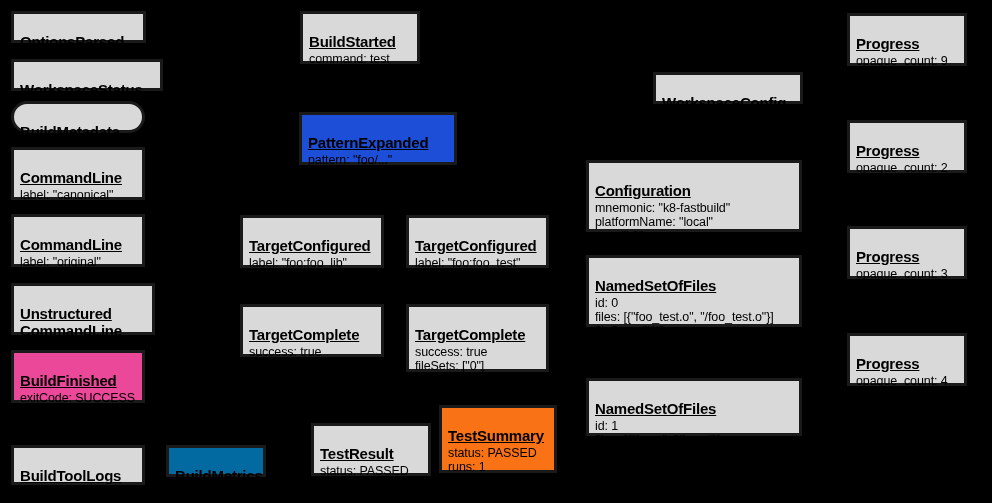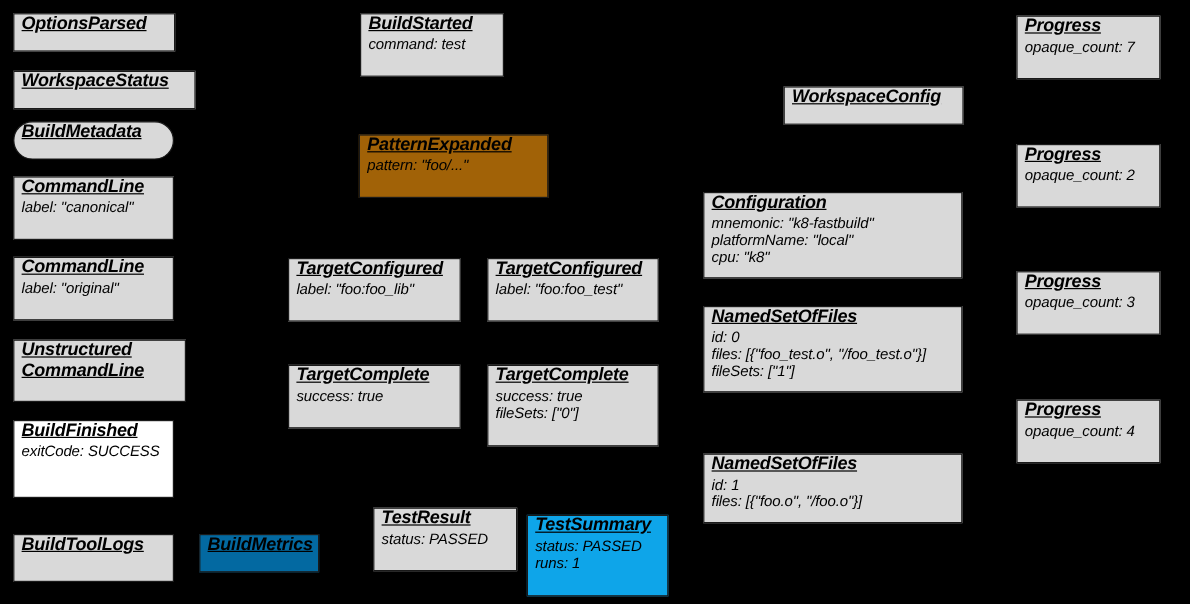--- a/index.html
+++ b/index.html
@@ -12,25 +12,24 @@
     width: 992px;
     height: 503px;
     background: #000000;
     overflow: hidden;
     font-family: "Liberation Sans", sans-serif;
   }
   .node {
     position: absolute;
     box-sizing: border-box;
     background: #d9d9d9;
-    border: 1px solid #8b5cf6;
-    padding: 0 6px 5px 6px;
+    border: 3px solid #8b5cf6;
+    padding: 20px 6px 5px 6px;
     color: #000000;
     line-height: 1.12;
-    font-style: italic;
   }
   .node-title {
     display: block;
     font-size: 15px;
     font-weight: bold;
     text-decoration: underline;
     letter-spacing: -0.2px;
     white-space: nowrap;
     margin-bottom: 1px;
   }
@@ -62,35 +61,35 @@
       <span class="node-title">CommandLine</span>
       <span class="node-field">label: "canonical"</span>
     </div>
     <div class="node" style="left: 11px; top: 214px; width: 134px; height: 53px; background: rgb(217, 217, 217); border-color: rgb(26, 26, 26); color: rgb(0, 0, 0);">
       <span class="node-title">CommandLine</span>
       <span class="node-field">label: "original"</span>
     </div>
     <div class="node" style="left: 11px; top: 283px; width: 144px; height: 52px; background: rgb(217, 217, 217); border-color: rgb(26, 26, 26); color: rgb(0, 0, 0);">
       <span class="node-title wrap">Unstructured CommandLine</span>
     </div>
-    <div class="node" style="left: 11px; top: 350px; width: 134px; height: 65px; background: #ffffff; border-color: rgb(26, 26, 26); color: rgb(0, 0, 0);">
+    <div class="node" style="left: 11px; top: 350px; width: 134px; height: 53px; background: #ec4899; border-color: rgb(26, 26, 26); color: rgb(0, 0, 0);">
       <span class="node-title">BuildFinished</span>
       <span class="node-field">exitCode: SUCCESS</span>
     </div>
     <div class="node" style="left: 11px; top: 445px; width: 134px; height: 40px; background: rgb(217, 217, 217); border-color: rgb(26, 26, 26); color: rgb(0, 0, 0);">
       <span class="node-title">BuildToolLogs</span>
     </div>
     <div class="node" style="left: 166px; top: 445px; width: 100px; height: 32px; background: #0369a1; border-color: rgb(26, 26, 26); color: rgb(0, 0, 0);">
       <span class="node-title">BuildMetrics</span>
     </div>
     <div class="node" style="left: 300px; top: 11px; width: 120px; height: 53px; background: rgb(217, 217, 217); border-color: rgb(26, 26, 26); color: rgb(0, 0, 0);">
       <span class="node-title">BuildStarted</span>
       <span class="node-field">command: test</span>
     </div>
-    <div class="node" style="left: 299px; top: 112px; width: 158px; height: 53px; background: #a16207; border-color: rgb(26, 26, 26); color: rgb(0, 0, 0);">
+    <div class="node" style="left: 299px; top: 112px; width: 158px; height: 53px; background: #1d4ed8; border-color: rgb(26, 26, 26); color: rgb(0, 0, 0);">
       <span class="node-title">PatternExpanded</span>
       <span class="node-field">pattern: "foo/..."</span>
     </div>
     <div class="node" style="left: 240px; top: 215px; width: 144px; height: 53px; background: rgb(217, 217, 217); border-color: rgb(26, 26, 26); color: rgb(0, 0, 0);">
       <span class="node-title">TargetConfigured</span>
       <span class="node-field">label: "foo:foo_lib"</span>
     </div>
     <div class="node" style="left: 406px; top: 215px; width: 143px; height: 53px; background: rgb(217, 217, 217); border-color: rgb(26, 26, 26); color: rgb(0, 0, 0);">
       <span class="node-title">TargetConfigured</span>
       <span class="node-field">label: "foo:foo_test"</span>
@@ -101,21 +100,21 @@
     </div>
     <div class="node" style="left: 406px; top: 304px; width: 143px; height: 68px; background: rgb(217, 217, 217); border-color: rgb(26, 26, 26); color: rgb(0, 0, 0);">
       <span class="node-title">TargetComplete</span>
       <span class="node-field">success: true</span>
       <span class="node-field">fileSets: ["0"]</span>
     </div>
     <div class="node" style="left: 311px; top: 423px; width: 120px; height: 53px; background: rgb(217, 217, 217); border-color: rgb(26, 26, 26); color: rgb(0, 0, 0);">
       <span class="node-title">TestResult</span>
       <span class="node-field">status: PASSED</span>
     </div>
-    <div class="node" style="left: 439px; top: 405px; width: 118px; height: 68px; background: #0ea5e9; border-color: rgb(26, 26, 26); color: rgb(0, 0, 0); margin-top: 24px;">
+    <div class="node" style="left: 439px; top: 405px; width: 118px; height: 68px; background: #f97316; border-color: rgb(26, 26, 26); color: rgb(0, 0, 0);">
       <span class="node-title">TestSummary</span>
       <span class="node-field">status: PASSED</span>
       <span class="node-field">runs: 1</span>
     </div>
     <div class="node" style="left: 653px; top: 72px; width: 150px; height: 32px; background: rgb(217, 217, 217); border-color: rgb(26, 26, 26); color: rgb(0, 0, 0);">
       <span class="node-title">WorkspaceConfig</span>
     </div>
     <div class="node" style="left: 586px; top: 160px; width: 216px; height: 72px; background: rgb(217, 217, 217); border-color: rgb(26, 26, 26); color: rgb(0, 0, 0);">
       <span class="node-title">Configuration</span>
       <span class="node-field">mnemonic: "k8-fastbuild"</span>
@@ -128,21 +127,21 @@
       <span class="node-field">files: [{"foo_test.o", "/foo_test.o"}]</span>
       <span class="node-field">fileSets: ["1"]</span>
     </div>
     <div class="node" style="left: 586px; top: 378px; width: 216px; height: 58px; background: rgb(217, 217, 217); border-color: rgb(26, 26, 26); color: rgb(0, 0, 0);">
       <span class="node-title">NamedSetOfFiles</span>
       <span class="node-field">id: 1</span>
       <span class="node-field">files: [{"foo.o", "/foo.o"}]</span>
     </div>
     <div class="node" style="left: 847px; top: 13px; width: 120px; height: 53px; background: rgb(217, 217, 217); border-color: rgb(26, 26, 26); color: rgb(0, 0, 0);">
       <span class="node-title">Progress</span>
-      <span class="node-field">opaque_count: 7</span>
+      <span class="node-field">opaque_count: 9</span>
     </div>
     <div class="node" style="left: 847px; top: 120px; width: 120px; height: 53px; background: rgb(217, 217, 217); border-color: rgb(26, 26, 26); color: rgb(0, 0, 0);">
       <span class="node-title">Progress</span>
       <span class="node-field">opaque_count: 2</span>
     </div>
     <div class="node" style="left: 847px; top: 226px; width: 120px; height: 53px; background: rgb(217, 217, 217); border-color: rgb(26, 26, 26); color: rgb(0, 0, 0);">
       <span class="node-title">Progress</span>
       <span class="node-field">opaque_count: 3</span>
     </div>
     <div class="node" style="left: 847px; top: 333px; width: 120px; height: 53px; background: rgb(217, 217, 217); border-color: rgb(26, 26, 26); color: rgb(0, 0, 0);">

